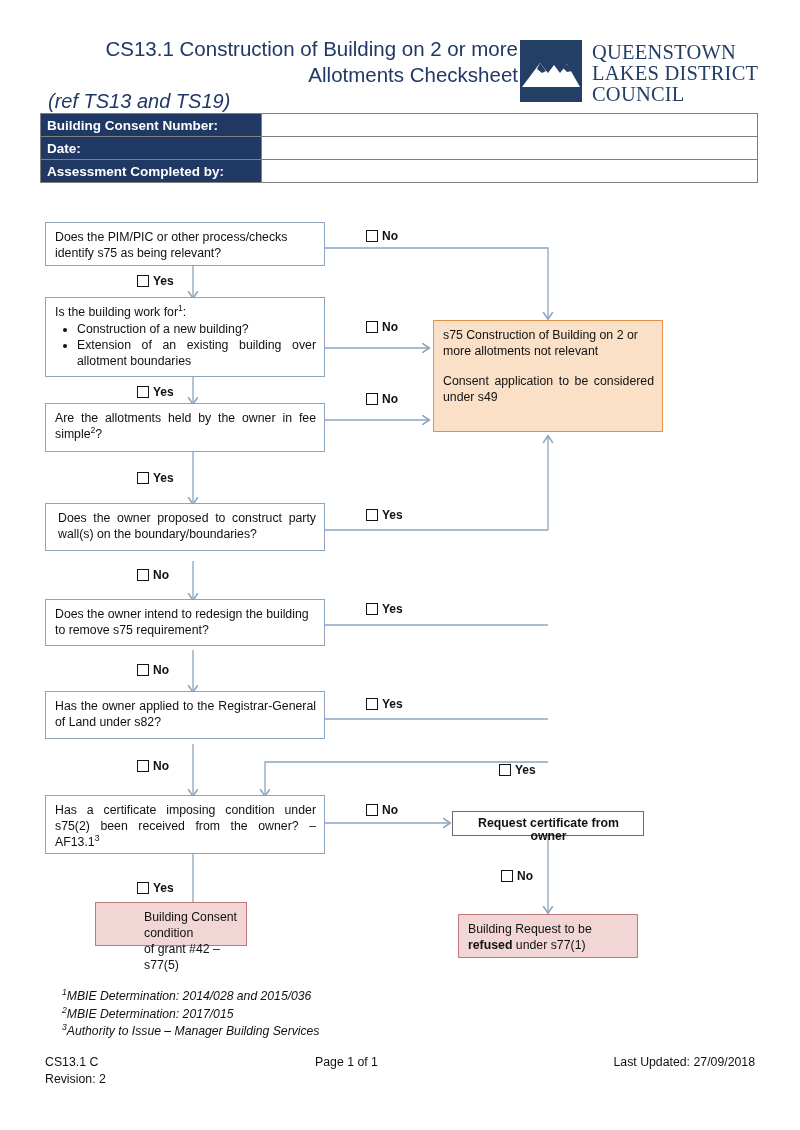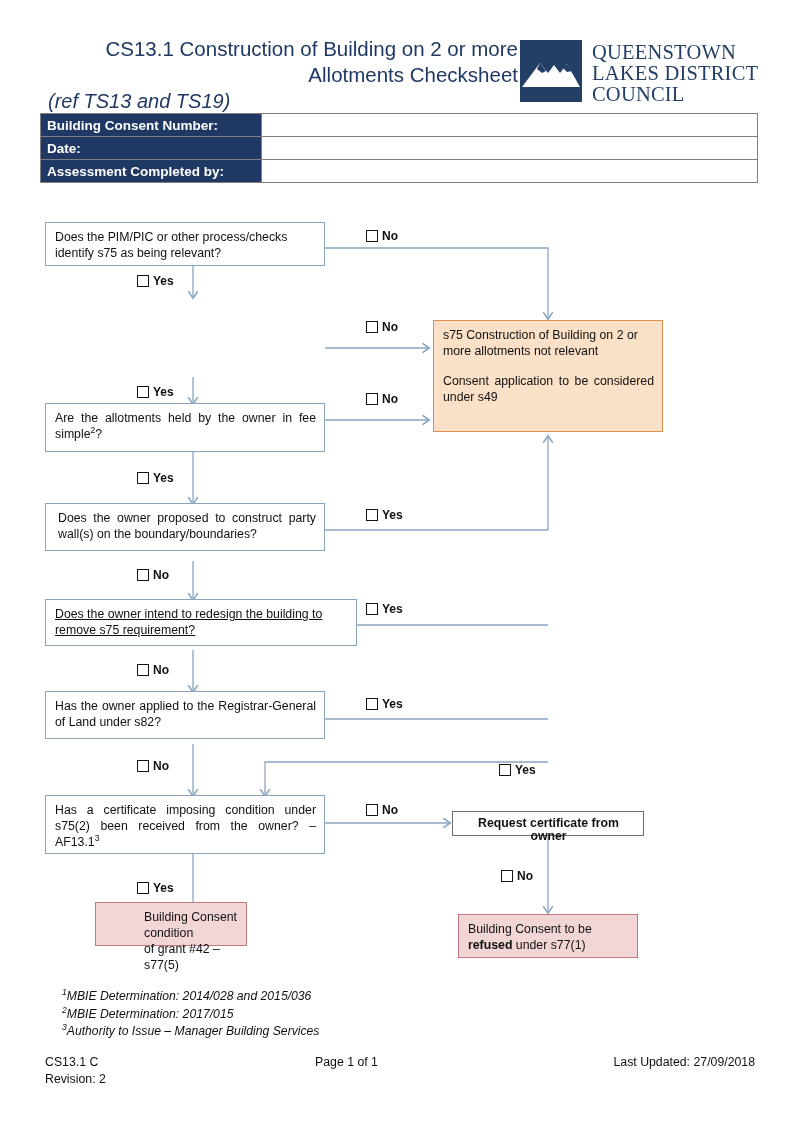--- a/index.html
+++ b/index.html
@@ -144,30 +144,39 @@
 
         <path d="M548,836 L548,912" marker-end="url(#ah)"></path>
       </g>
     </svg>
   </div>
 
   <div class="node q q-left" style="left:45px;top:222px;width:280px;height:44px;">
     <span>Does the PIM/PIC or other process/checks identify s75 as being relevant?</span>
   </div>
 
+  <div class="node q q-left" style="left:45px;top:297px;width:280px;height:80px;">
+    <p style="text-align:justify;">
+      <span>Is the building work for</span><sup>1</sup><span>:</span>
+    </p>
+    <ul>
+      <li>Construction of a new building?</li>
+      <li>Extension of an existing building over allotment boundaries</li>
+    </ul>
+  </div>
 
   <div class="node q" style="left:45px;top:403px;width:280px;height:49px;">
     <span>Are the allotments held by the owner in fee simple</span><sup>2</sup><span>?</span>
   </div>
 
   <div class="node q" style="left:45px;top:503px;width:280px;height:48px;padding-left:12px;">
     <span>Does the owner proposed to construct party wall(s) on the boundary/boundaries?</span>
   </div>
 
-  <div class="node q q-left" style="left:45px;top:599px;width:312px;height:47px;text-decoration:underline;">
+  <div class="node q q-left" style="left:45px;top:599px;width:280px;height:47px;">
     <span>Does the owner intend to redesign the building to remove s75 requirement?</span>
   </div>
 
   <div class="node q" style="left:45px;top:691px;width:280px;height:48px;">
     <span>Has the owner applied to the Registrar-General of Land under s82?</span>
   </div>
 
   <div class="node q" style="left:45px;top:795px;width:280px;height:59px;">
     <span>Has a certificate imposing condition under s75(2) been received from the owner? – AF13.1</span><sup>3</sup>
   </div>
@@ -180,21 +189,21 @@
   <div class="node gray" style="left:452px;top:811px;width:192px;height:25px;line-height:13px;padding-top:5px;font-weight:bold;">
     <span>Request certificate from owner</span>
   </div>
 
   <div class="node pink" style="left:95px;top:902px;width:152px;height:44px;padding-left:48px;">
     <div>Building Consent condition</div>
     <div>of grant #42 – s77(5)</div>
   </div>
 
   <div class="node pink" style="left:458px;top:914px;width:180px;height:44px;">
-    <div>Building Consent to be</div>
+    <div>Building Request to be</div>
     <div><b>refused</b><span> under s77(1)</span></div>
   </div>
 
   <div class="cb" style="left:366px;top:229px;">
     <span class="box"></span>
     <span>No</span>
   </div>
   <div class="cb" style="left:137px;top:274px;">
     <span class="box"></span>
     <span>Yes</span>

